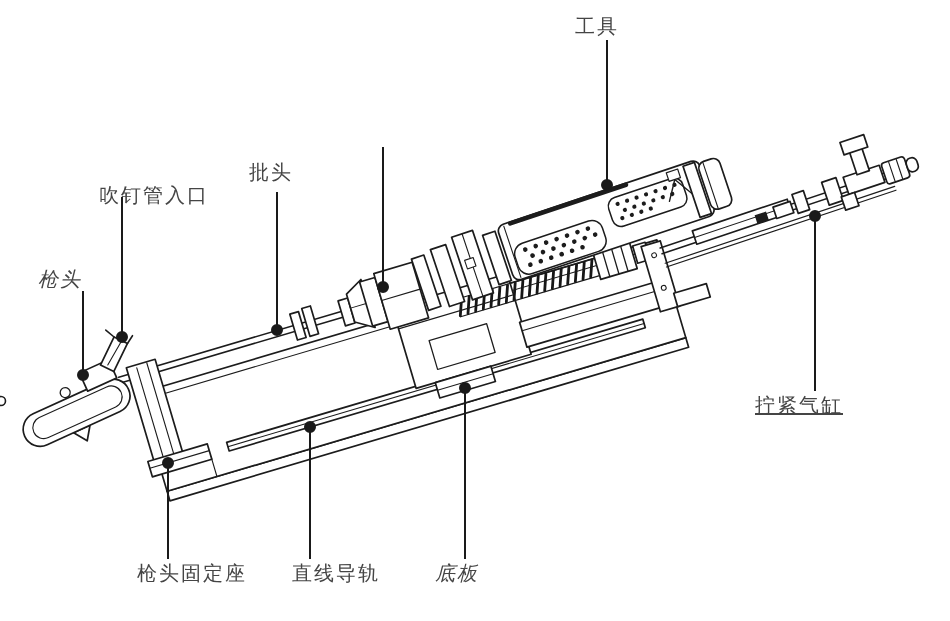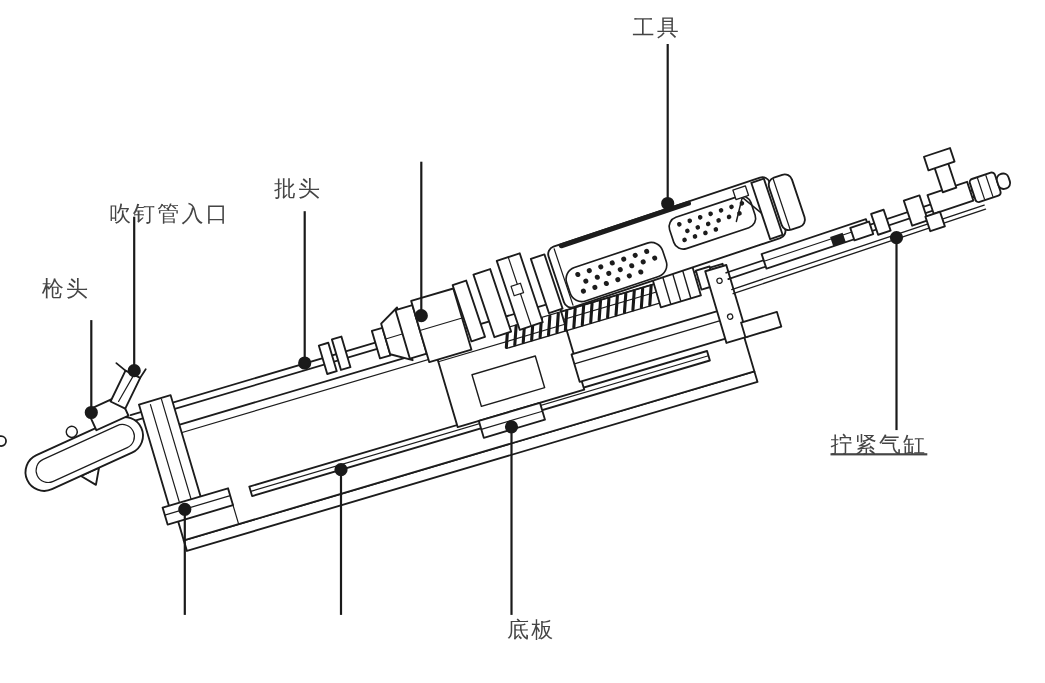--- a/index.html
+++ b/index.html
@@ -228,16 +228,18 @@
       <g>
           <path d="M465,559 L465,388"></path>
           <circle cx="465" cy="388" r="5"></circle>
         </g>
     </g>
   </svg>
 
   <div class="part-label" style="left:575px;top:15px;">工具</div>
   <div class="part-label" style="left:249px;top:161px;">批头</div>
   <div class="part-label" style="left:83px;top:184px;margin-left:16px;">吹钉管入口</div>
-  <div class="part-label" style="left:38px;top:252px;">枪头</div>
+  <div class="part-label" style="left:38px;top:268px;font-style:italic;">枪头</div>
   <div class="part-label" style="left:755px;top:394px;text-decoration:underline;">拧紧气缸</div>
-  <div class="part-label" style="left:461px;top:562px;">底板</div>
+  <div class="part-label" style="left:137px;top:562px;">枪头固定座</div>
+  <div class="part-label" style="left:292px;top:562px;">直线导轨</div>
+  <div class="part-label" style="left:435px;top:562px;font-style:italic;">底板</div>
 </div>
 
 </body></html>

